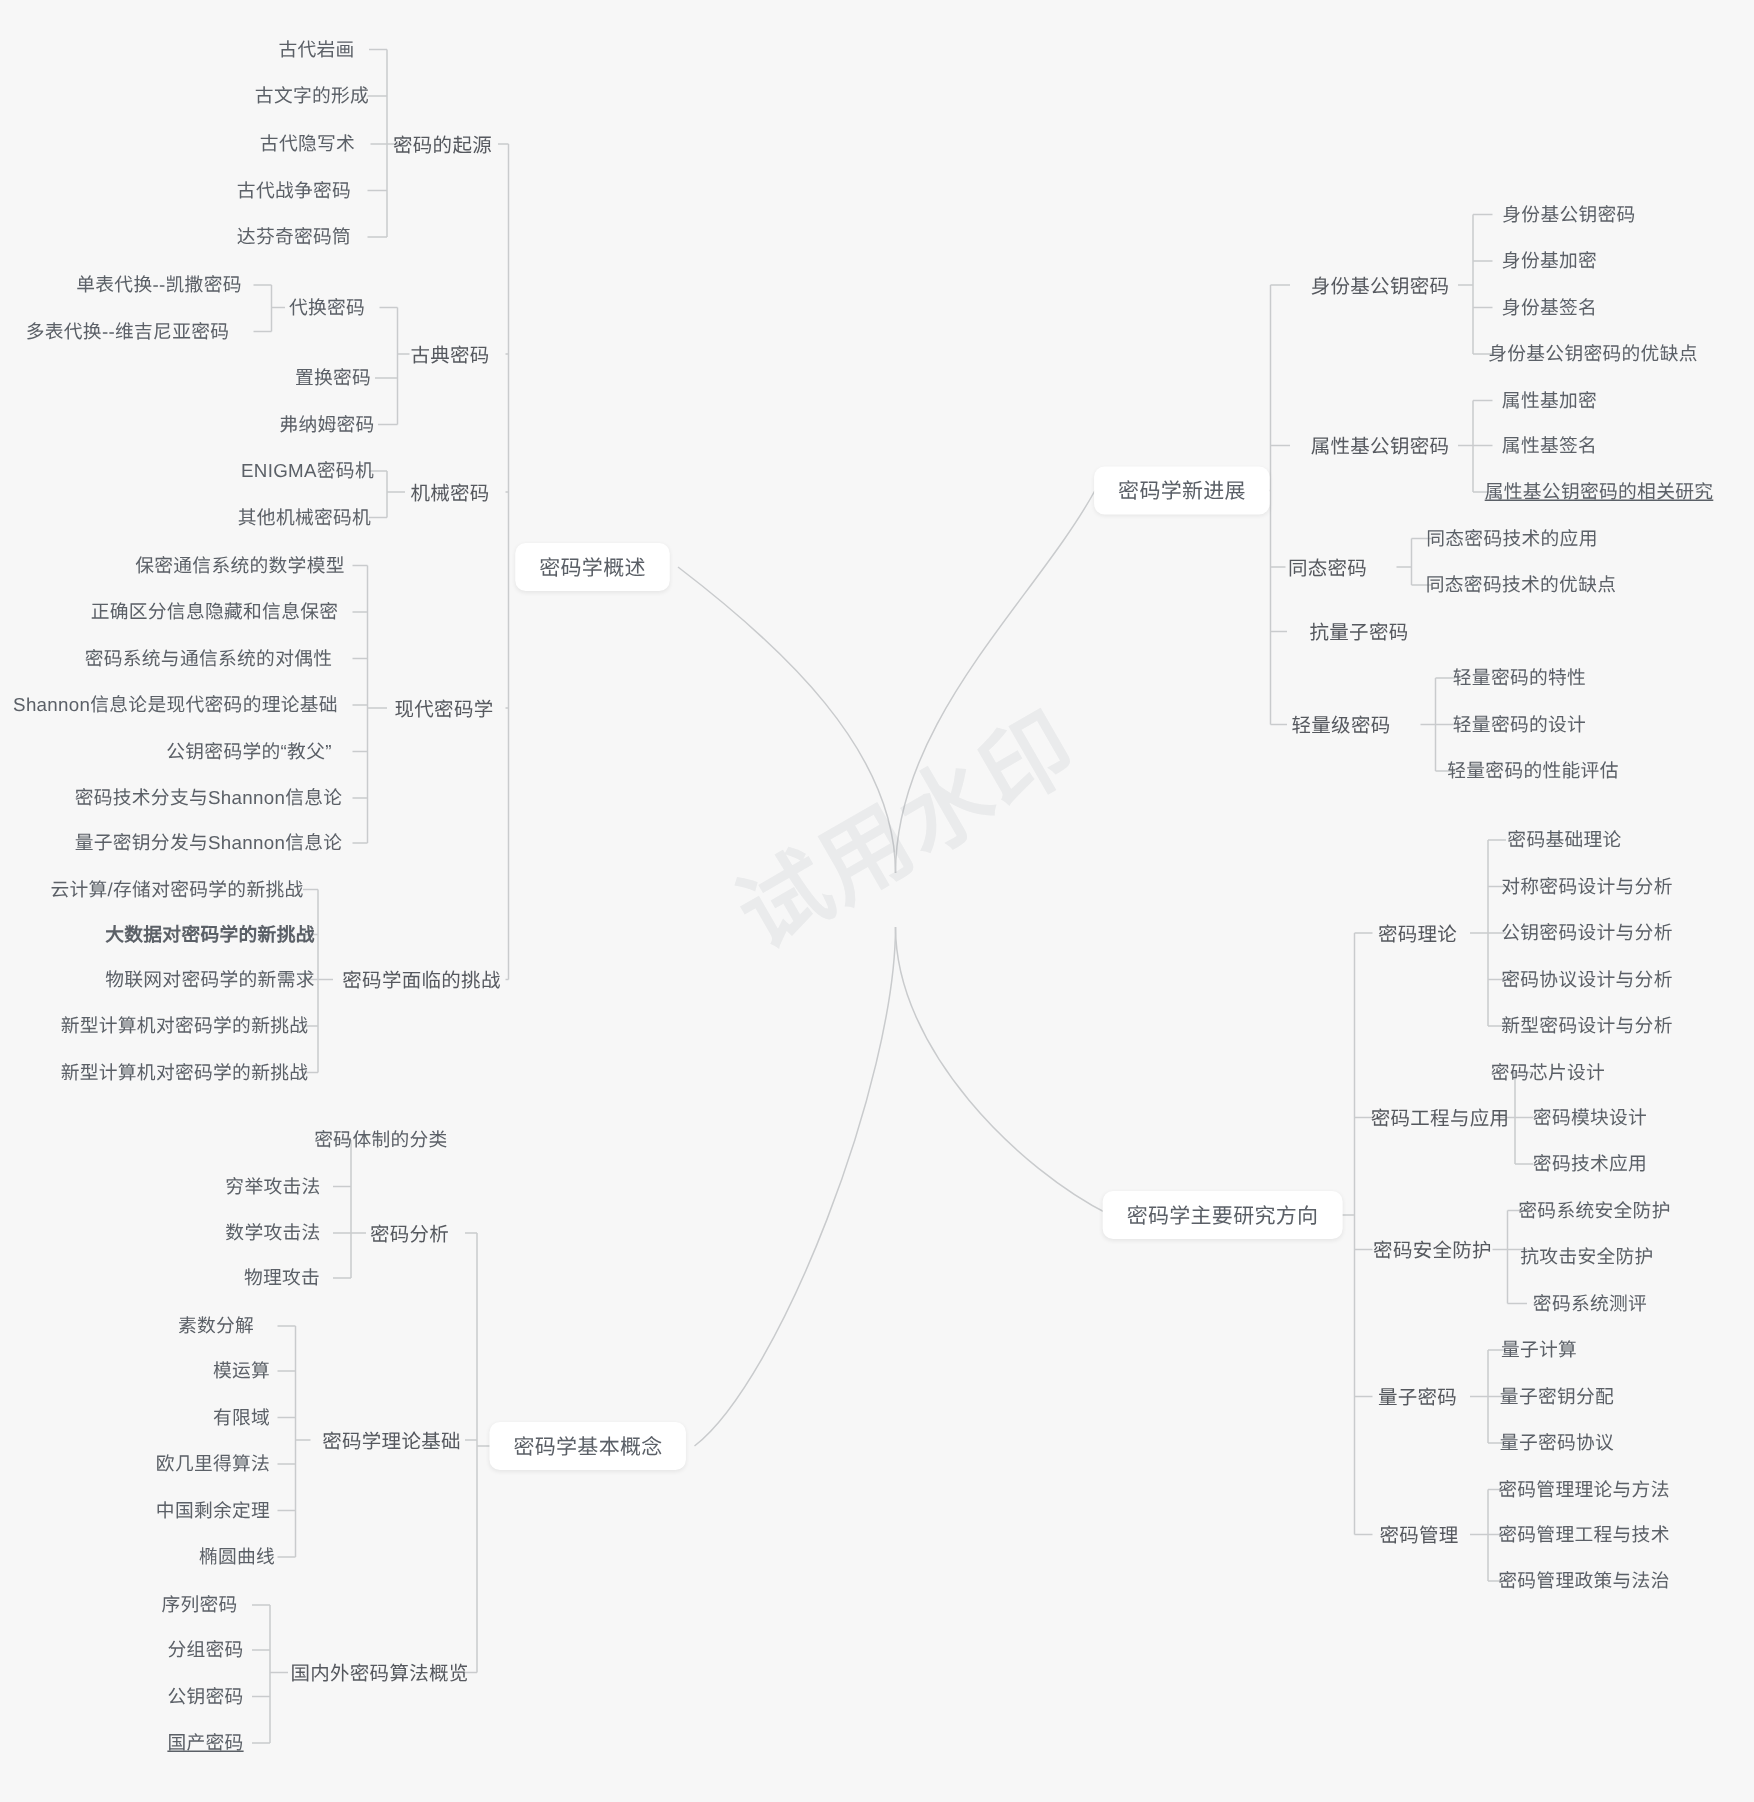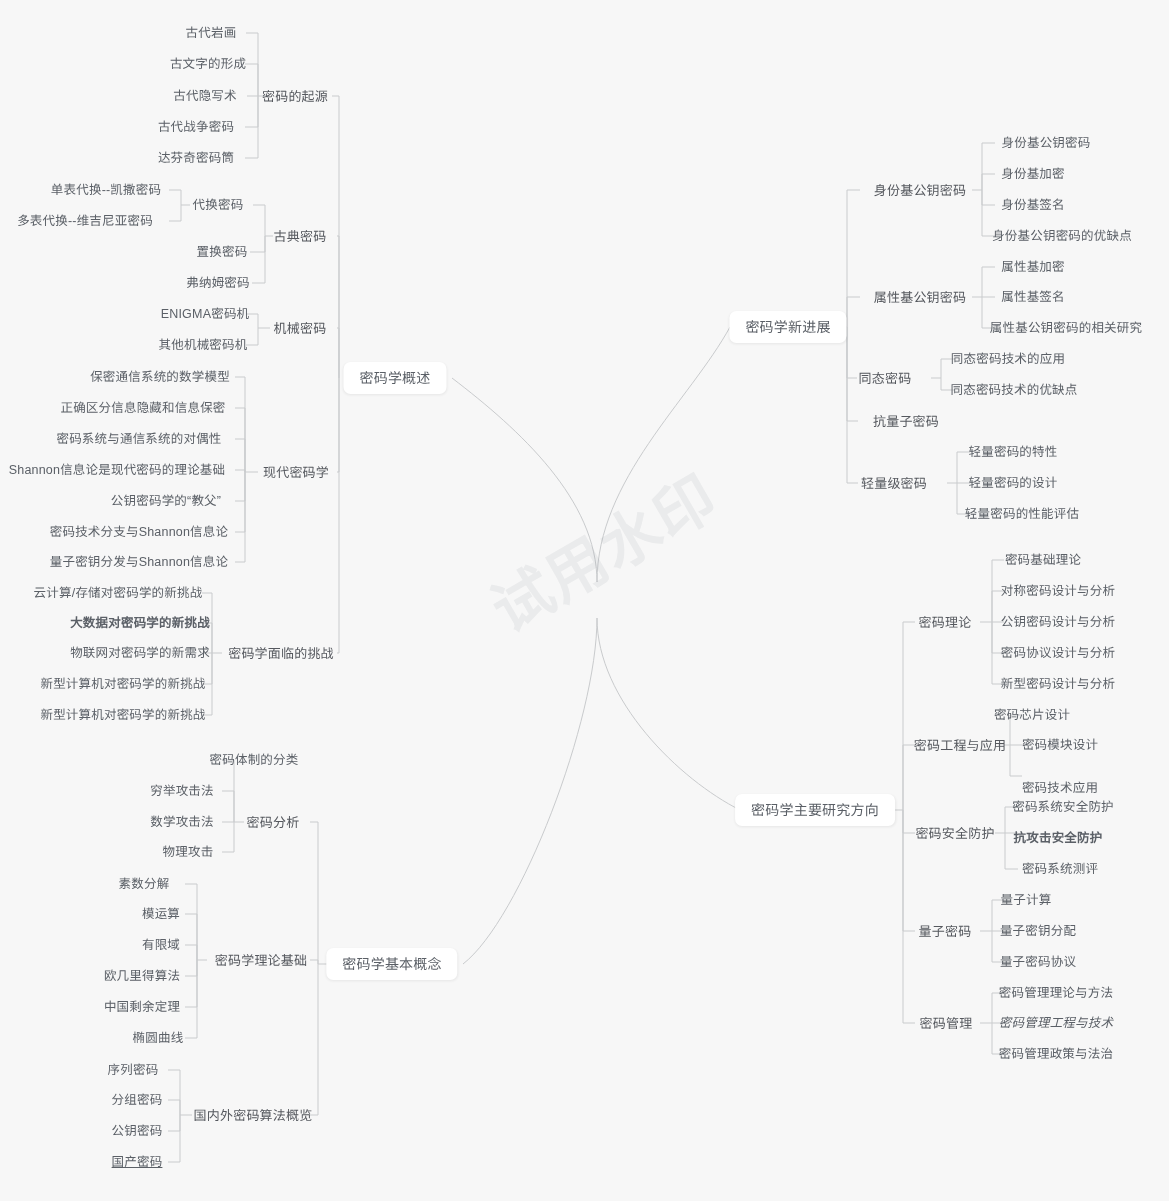--- a/index.html
+++ b/index.html
@@ -218,42 +218,42 @@
       <div class="node leaf" style="left: 140px; top: 623px; font-weight: bold;">大数据对密码学的新挑战</div>
       <div class="node leaf" style="left: 140px; top: 653px;">物联网对密码学的新需求</div>
       <div class="node leaf" style="left: 123px; top: 684px;">新型计算机对密码学的新挑战</div>
       <div class="node leaf" style="left: 123px; top: 715px;">新型计算机对密码学的新挑战</div>
       <div class="node leaf" style="left: 1046px; top: 143px;">身份基公钥密码</div>
       <div class="node leaf" style="left: 1033px; top: 174px;">身份基加密</div>
       <div class="node leaf" style="left: 1033px; top: 205px;">身份基签名</div>
       <div class="node leaf" style="left: 1062px; top: 236px;">身份基公钥密码的优缺点</div>
       <div class="node leaf" style="left: 1033px; top: 267px;">属性基加密</div>
       <div class="node leaf" style="left: 1033px; top: 297px;">属性基签名</div>
-      <div class="node leaf" style="left: 1066px; top: 328px;">属性基公钥密码的相关研究</div>
+      <div class="node leaf" style="left: 1066px; top: 328px; text-decoration: underline;">属性基公钥密码的相关研究</div>
       <div class="node leaf" style="left: 1008px; top: 359px;">同态密码技术的应用</div>
       <div class="node leaf" style="left: 1014px; top: 390px;">同态密码技术的优缺点</div>
       <div class="node leaf" style="left: 1013px; top: 452px;">轻量密码的特性</div>
       <div class="node leaf" style="left: 1013px; top: 483px;">轻量密码的设计</div>
       <div class="node leaf" style="left: 1022px; top: 514px;">轻量密码的性能评估</div>
       <div class="node leaf" style="left: 1043px; top: 560px;">密码基础理论</div>
       <div class="node leaf" style="left: 1058px; top: 591px;">对称密码设计与分析</div>
       <div class="node leaf" style="left: 1058px; top: 622px;">公钥密码设计与分析</div>
       <div class="node leaf" style="left: 1058px; top: 653px;">密码协议设计与分析</div>
       <div class="node leaf" style="left: 1058px; top: 684px;">新型密码设计与分析</div>
       <div class="node leaf" style="left: 1032px; top: 715px;">密码芯片设计</div>
       <div class="node leaf" style="left: 1060px; top: 745px;">密码模块设计</div>
-      <div class="node leaf" style="left: 1060px; top: 776px; margin-top: 12px;">密码技术应用</div>
+      <div class="node leaf" style="left: 1060px; top: 776px;">密码技术应用</div>
       <div class="node leaf" style="left: 1063px; top: 807px;">密码系统安全防护</div>
-      <div class="node leaf" style="left: 1058px; top: 838px; font-weight: bold;">抗攻击安全防护</div>
+      <div class="node leaf" style="left: 1058px; top: 838px;">抗攻击安全防护</div>
       <div class="node leaf" style="left: 1060px; top: 869px;">密码系统测评</div>
       <div class="node leaf" style="left: 1026px; top: 900px;">量子计算</div>
       <div class="node leaf" style="left: 1038px; top: 931px;">量子密钥分配</div>
       <div class="node leaf" style="left: 1038px; top: 962px;">量子密码协议</div>
       <div class="node leaf" style="left: 1056px; top: 993px;">密码管理理论与方法</div>
-      <div class="node leaf" style="left: 1056px; top: 1023px; font-style: italic;">密码管理工程与技术</div>
+      <div class="node leaf" style="left: 1056px; top: 1023px;">密码管理工程与技术</div>
       <div class="node leaf" style="left: 1056px; top: 1054px;">密码管理政策与法治</div>
       <div class="node leaf" style="left: 254px; top: 760px;">密码体制的分类</div>
       <div class="node leaf" style="left: 182px; top: 791px;">穷举攻击法</div>
       <div class="node leaf" style="left: 182px; top: 822px;">数学攻击法</div>
       <div class="node leaf" style="left: 188px; top: 852px;">物理攻击</div>
       <div class="node leaf" style="left: 144px; top: 884px;">素数分解</div>
       <div class="node leaf" style="left: 161px; top: 914px;">模运算</div>
       <div class="node leaf" style="left: 161px; top: 945px;">有限域</div>
       <div class="node leaf" style="left: 142px; top: 976px;">欧几里得算法</div>
       <div class="node leaf" style="left: 142px; top: 1007px;">中国剩余定理</div>

